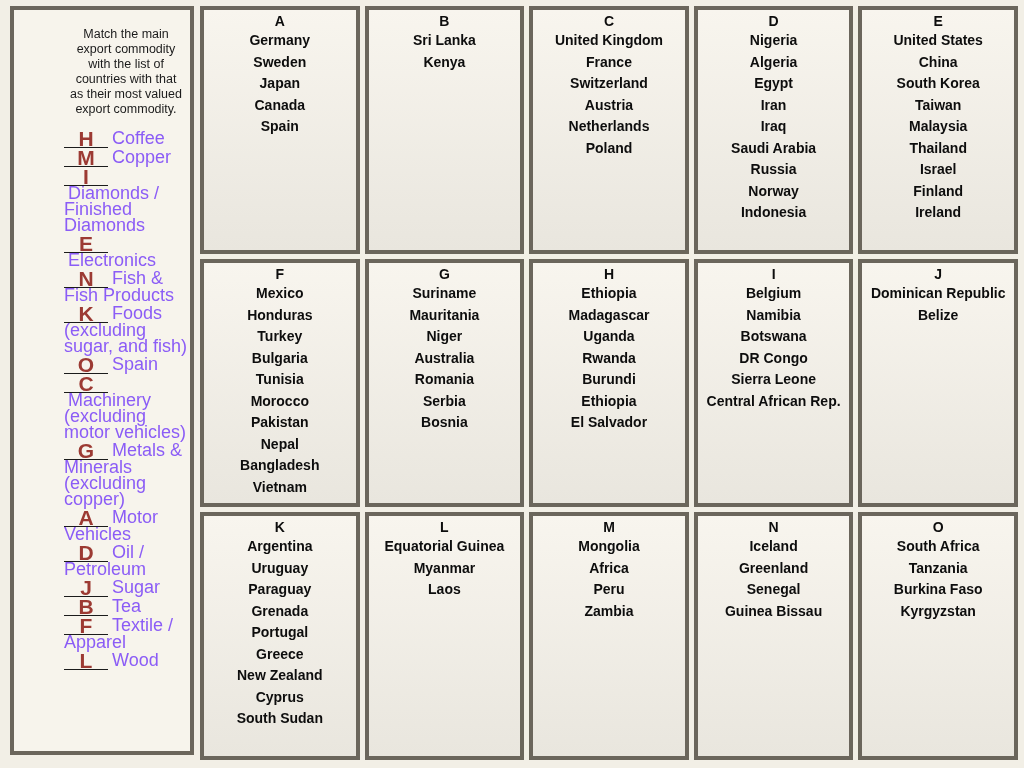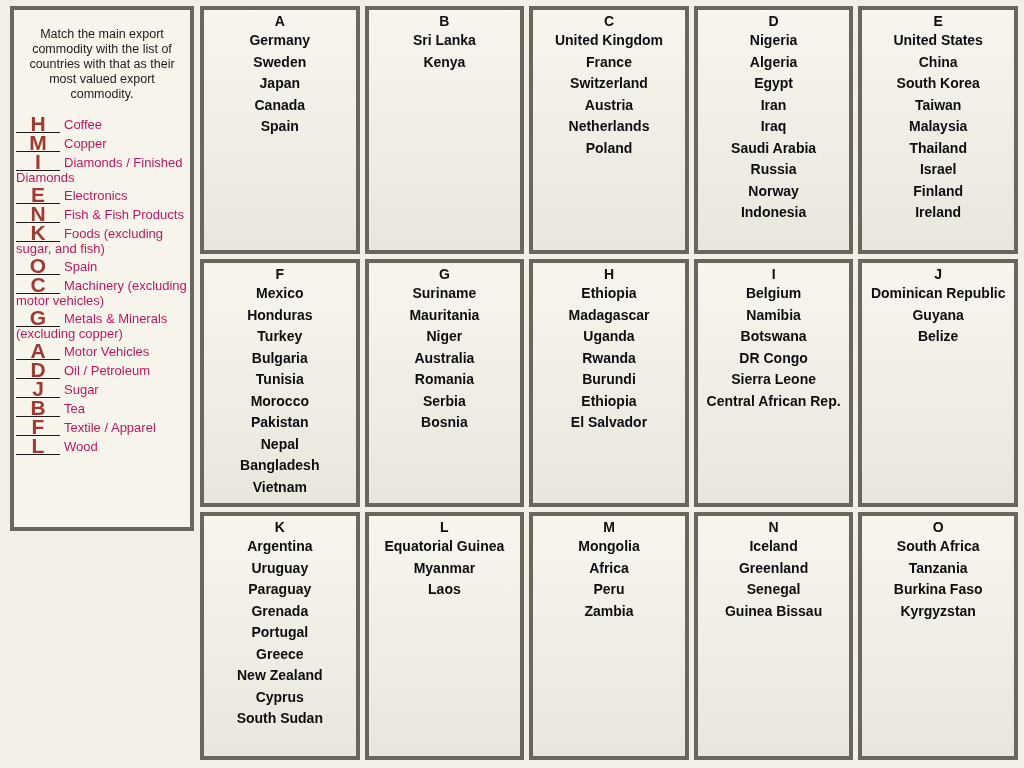--- a/index.html
+++ b/index.html
@@ -20,25 +20,26 @@
     width: 1024px;
     height: 768px;
   }
 
   
   #question-panel {
     position: absolute;
     left: 10px;
     top: 6px;
     width: 184px;
-    height: 525px;
+    height: 749px;
     border: 4px solid #6b665c;
     background: #f7f4ec;
     box-sizing: border-box;
     overflow: visible;
+    padding-left: 48px;
   }
   #quiz-instructions {
     font-size: 12.5px;
     line-height: 15px;
     color: #1b1b1b;
     text-align: center;
     padding: 4px 6px 0 6px;
   }
   #match-list {
     padding: 0;
@@ -66,22 +67,22 @@
     font-size: 21px;
     font-weight: bold;
     color: #9c3a33;
     line-height: 17px;
     display: inline-block;
     position: relative;
     top: 2px;
   }
   .commodity-label {
     display: inline;
-    font-size: 13px;
-    color: #be185d;
+    font-size: 18px;
+    color: #8b5cf6;
     padding-left: 4px;
     white-space: normal;
   }
 
   
   #answer-grid {
     position: absolute;
     left: 200px;
     top: 6px;
     width: 818px;
@@ -256,21 +257,20 @@
             <li class="country-item">Botswana</li>
             <li class="country-item">DR Congo</li>
             <li class="country-item">Sierra Leone</li>
             <li class="country-item">Central African Rep.</li>
           </ul>
         </div>
         <div class="answer-box">
           <span class="box-letter">J</span>
           <ul class="country-list">
             <li class="country-item">Dominican Republic</li>
-            <li class="country-item">Guyana</li>
             <li class="country-item">Belize</li>
           </ul>
         </div>
       </div>
       <div class="grid-row">
         <div class="answer-box">
           <span class="box-letter">K</span>
           <ul class="country-list">
             <li class="country-item">Argentina</li>
             <li class="country-item">Uruguay</li>

